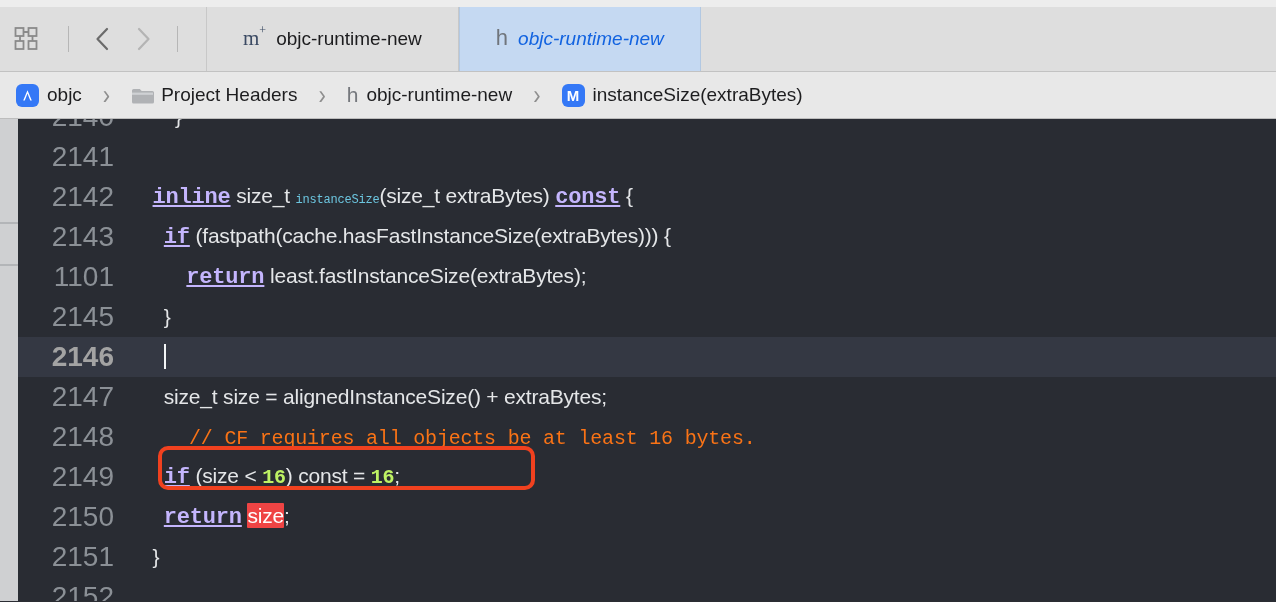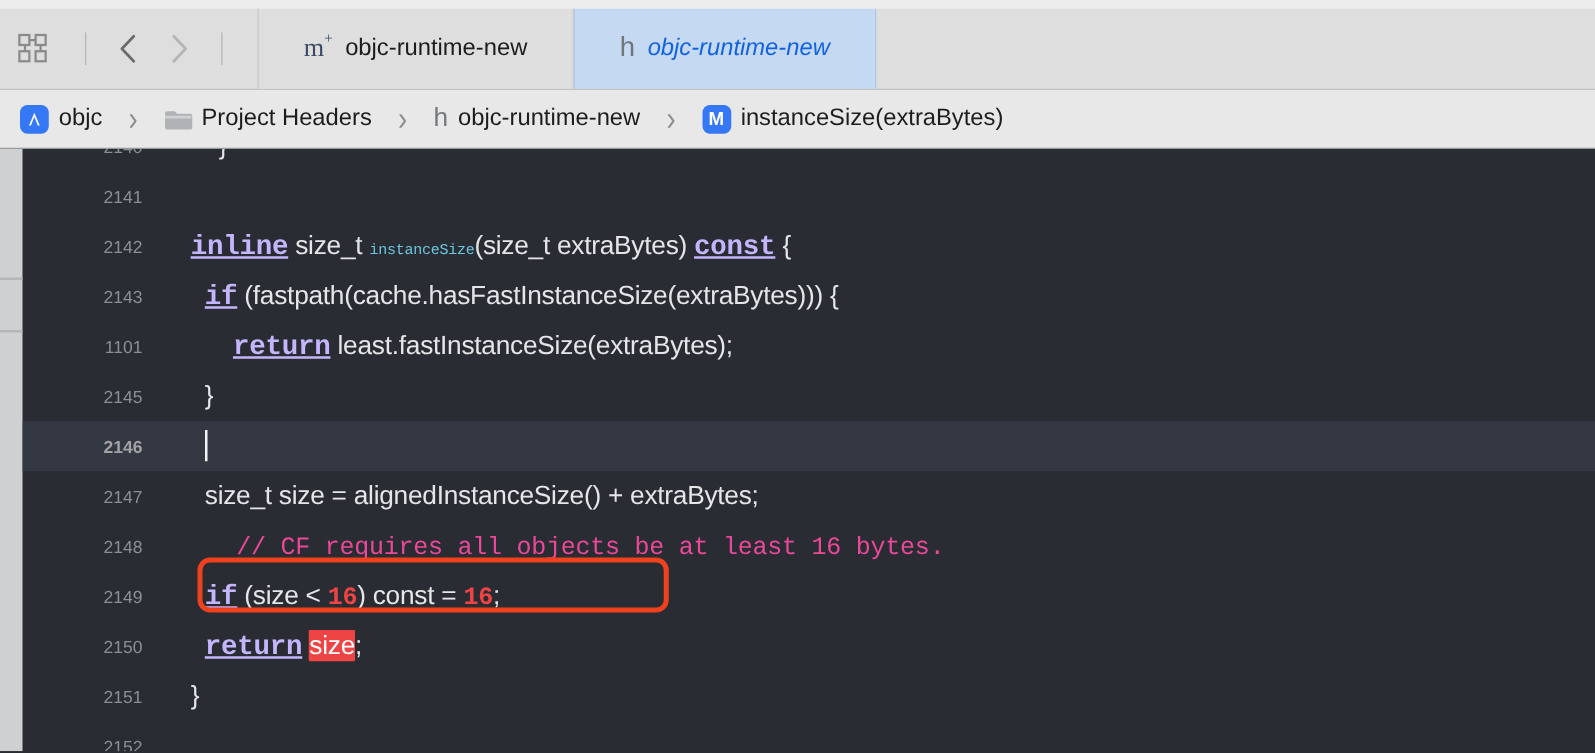--- a/index.html
+++ b/index.html
@@ -185,40 +185,40 @@
     height: 40px;
     display: flex;
     align-items: center;
   }
   .line.current { background: #343843; }
   .gutter {
     width: 112px;
     flex: 0 0 112px;
     text-align: right;
     padding-right: 16px;
-    font-size: 14px;
+    font-size: 28px;
     color: #8b9096;
     font-family: "Liberation Sans", sans-serif;
     user-select: none;
   }
   .line.current .gutter { color: #a3a3a3; font-weight: 700; }
   .code {
     flex: 1 1 auto;
     font-size: 21px;
     color: #e4e6e8;
     white-space: pre;
     font-family: "Liberation Sans", sans-serif;
     letter-spacing: -0.2px;
   }
 
   
   .kw    { color: #c4b5fd; font-weight: 700; font-family: "Liberation Mono", monospace; font-size: 22px; text-decoration: underline; }
   .fn    { color: #6cc6e0; font-family: "Liberation Mono", monospace; font-size: 12px; }
-  .num   { color: #ef4444; font-weight: 700; font-family: "Liberation Mono", monospace; font-size: 20px; }
-  .cmt   { color: #ec4899; font-family: "Liberation Mono", monospace; font-size: 20px; }
+  .num   { color: #bef264; font-weight: 700; font-family: "Liberation Mono", monospace; font-size: 20px; }
+  .cmt   { color: #f97316; font-family: "Liberation Mono", monospace; font-size: 20px; }
   .sel   { background: #ef4444; color: #ffffff; border-radius: 1px; padding: 1px 0; }
 
   .caret {
     display: inline-block;
     width: 2px;
     height: 25px;
     background: #f2f4f6;
     vertical-align: middle;
     position: relative;
     top: -1px;

